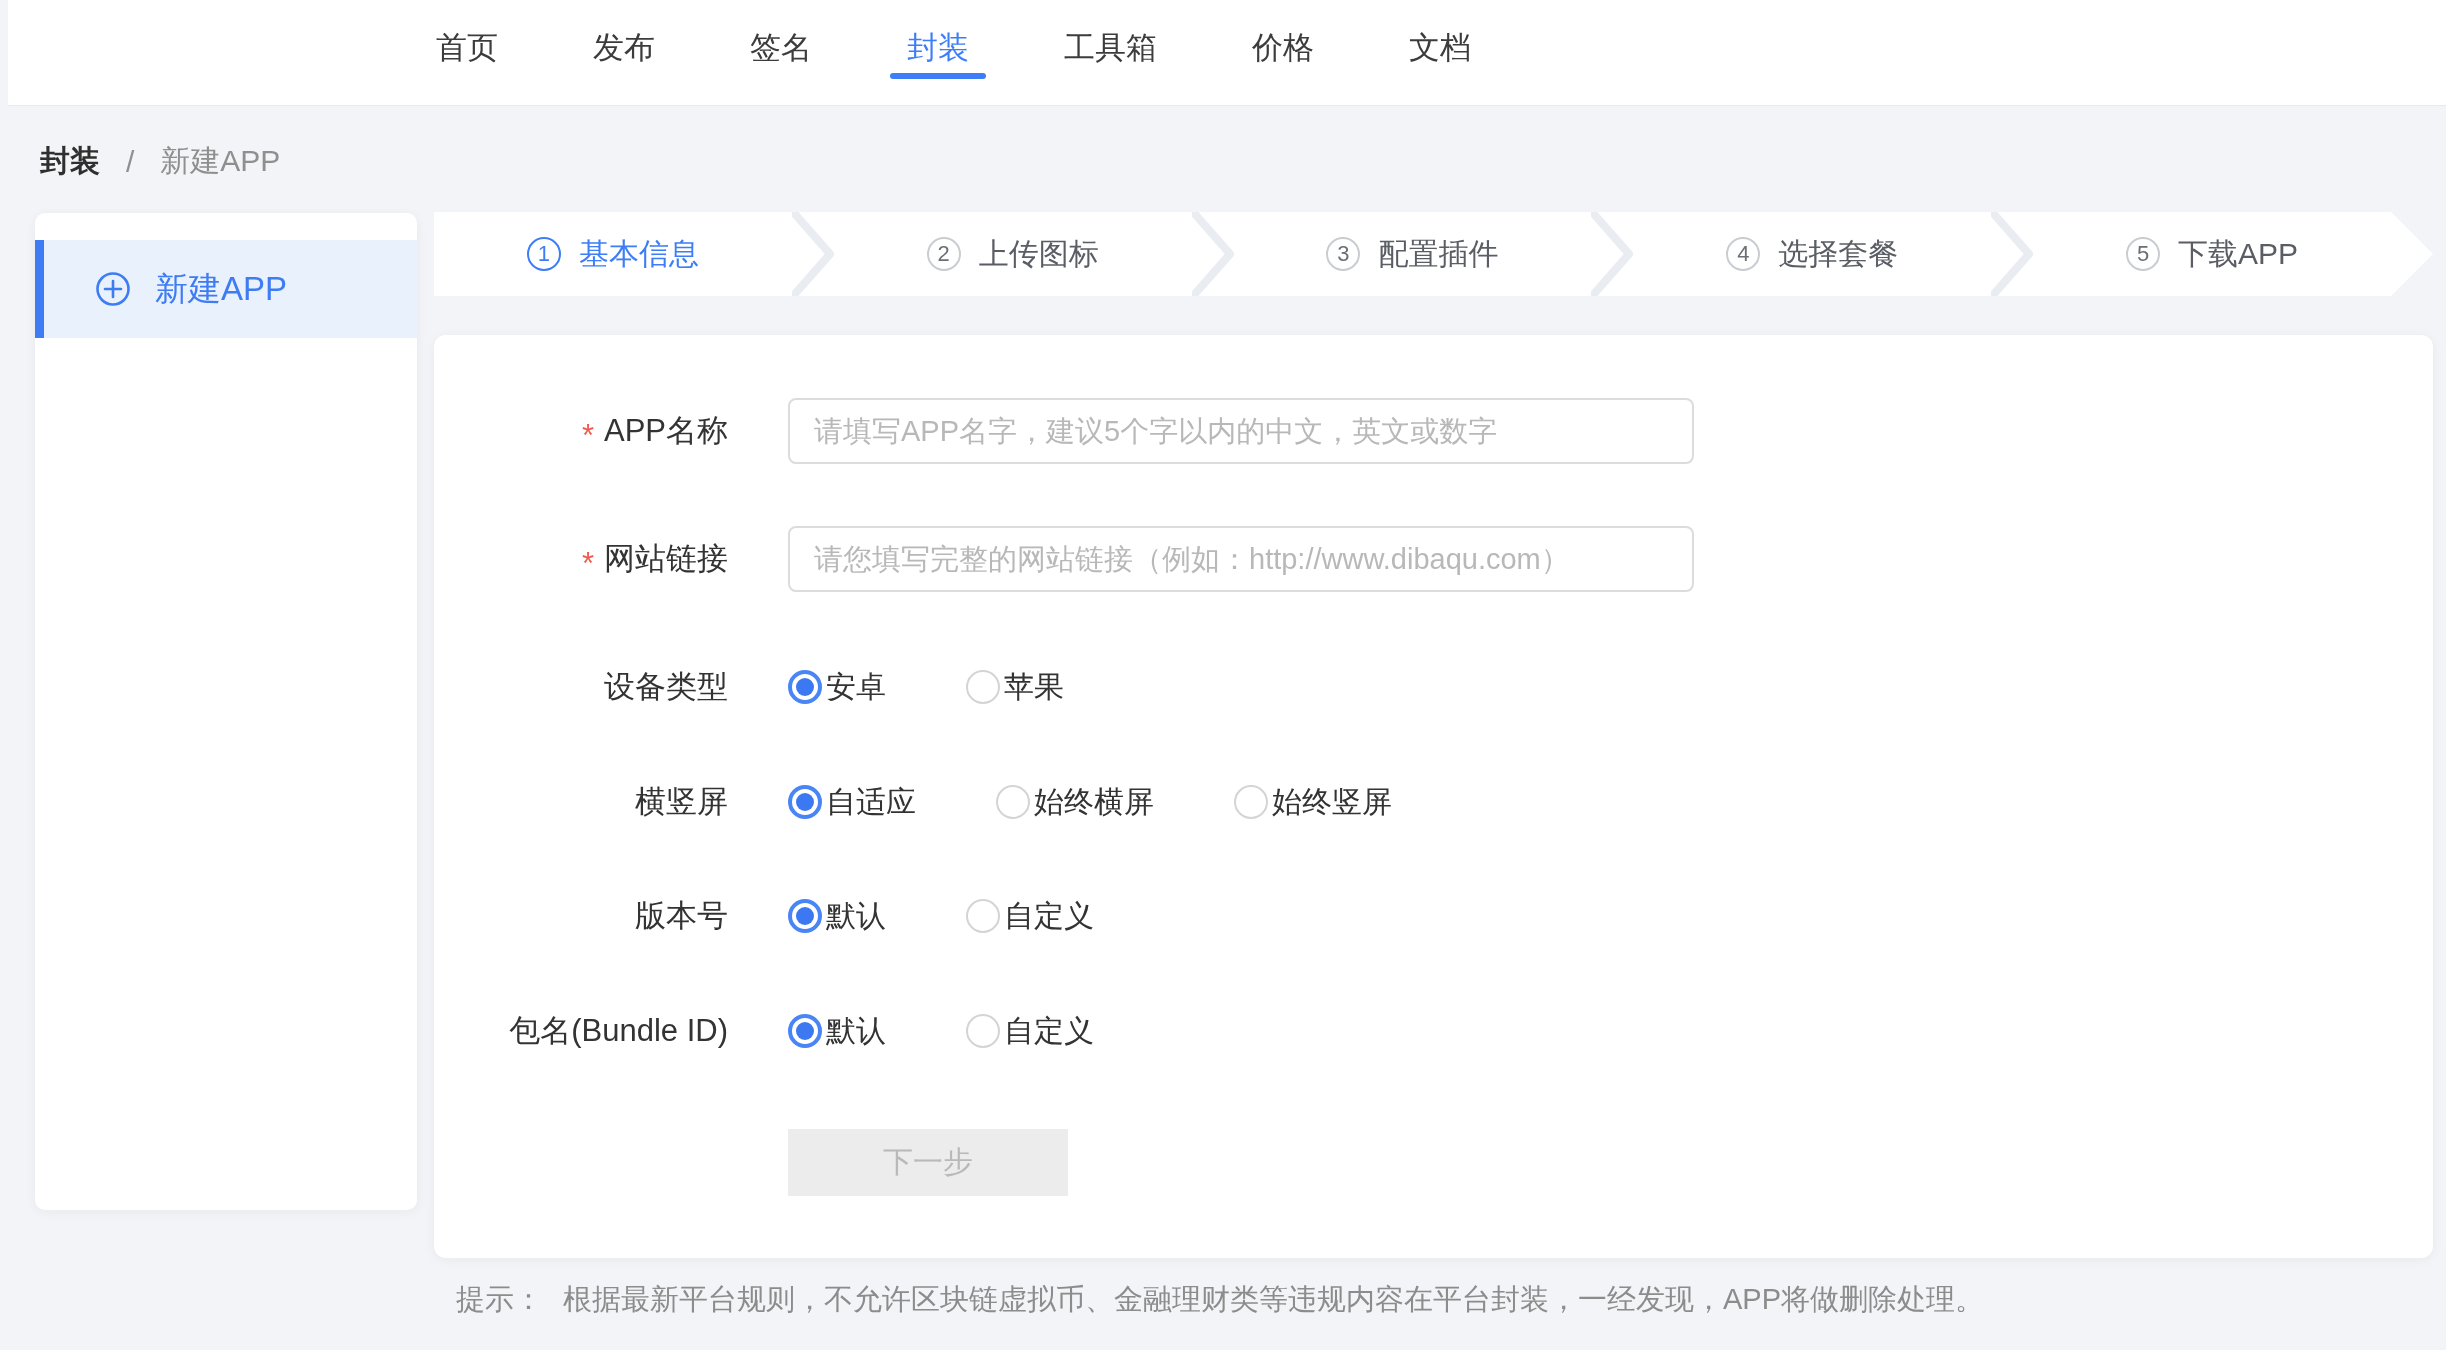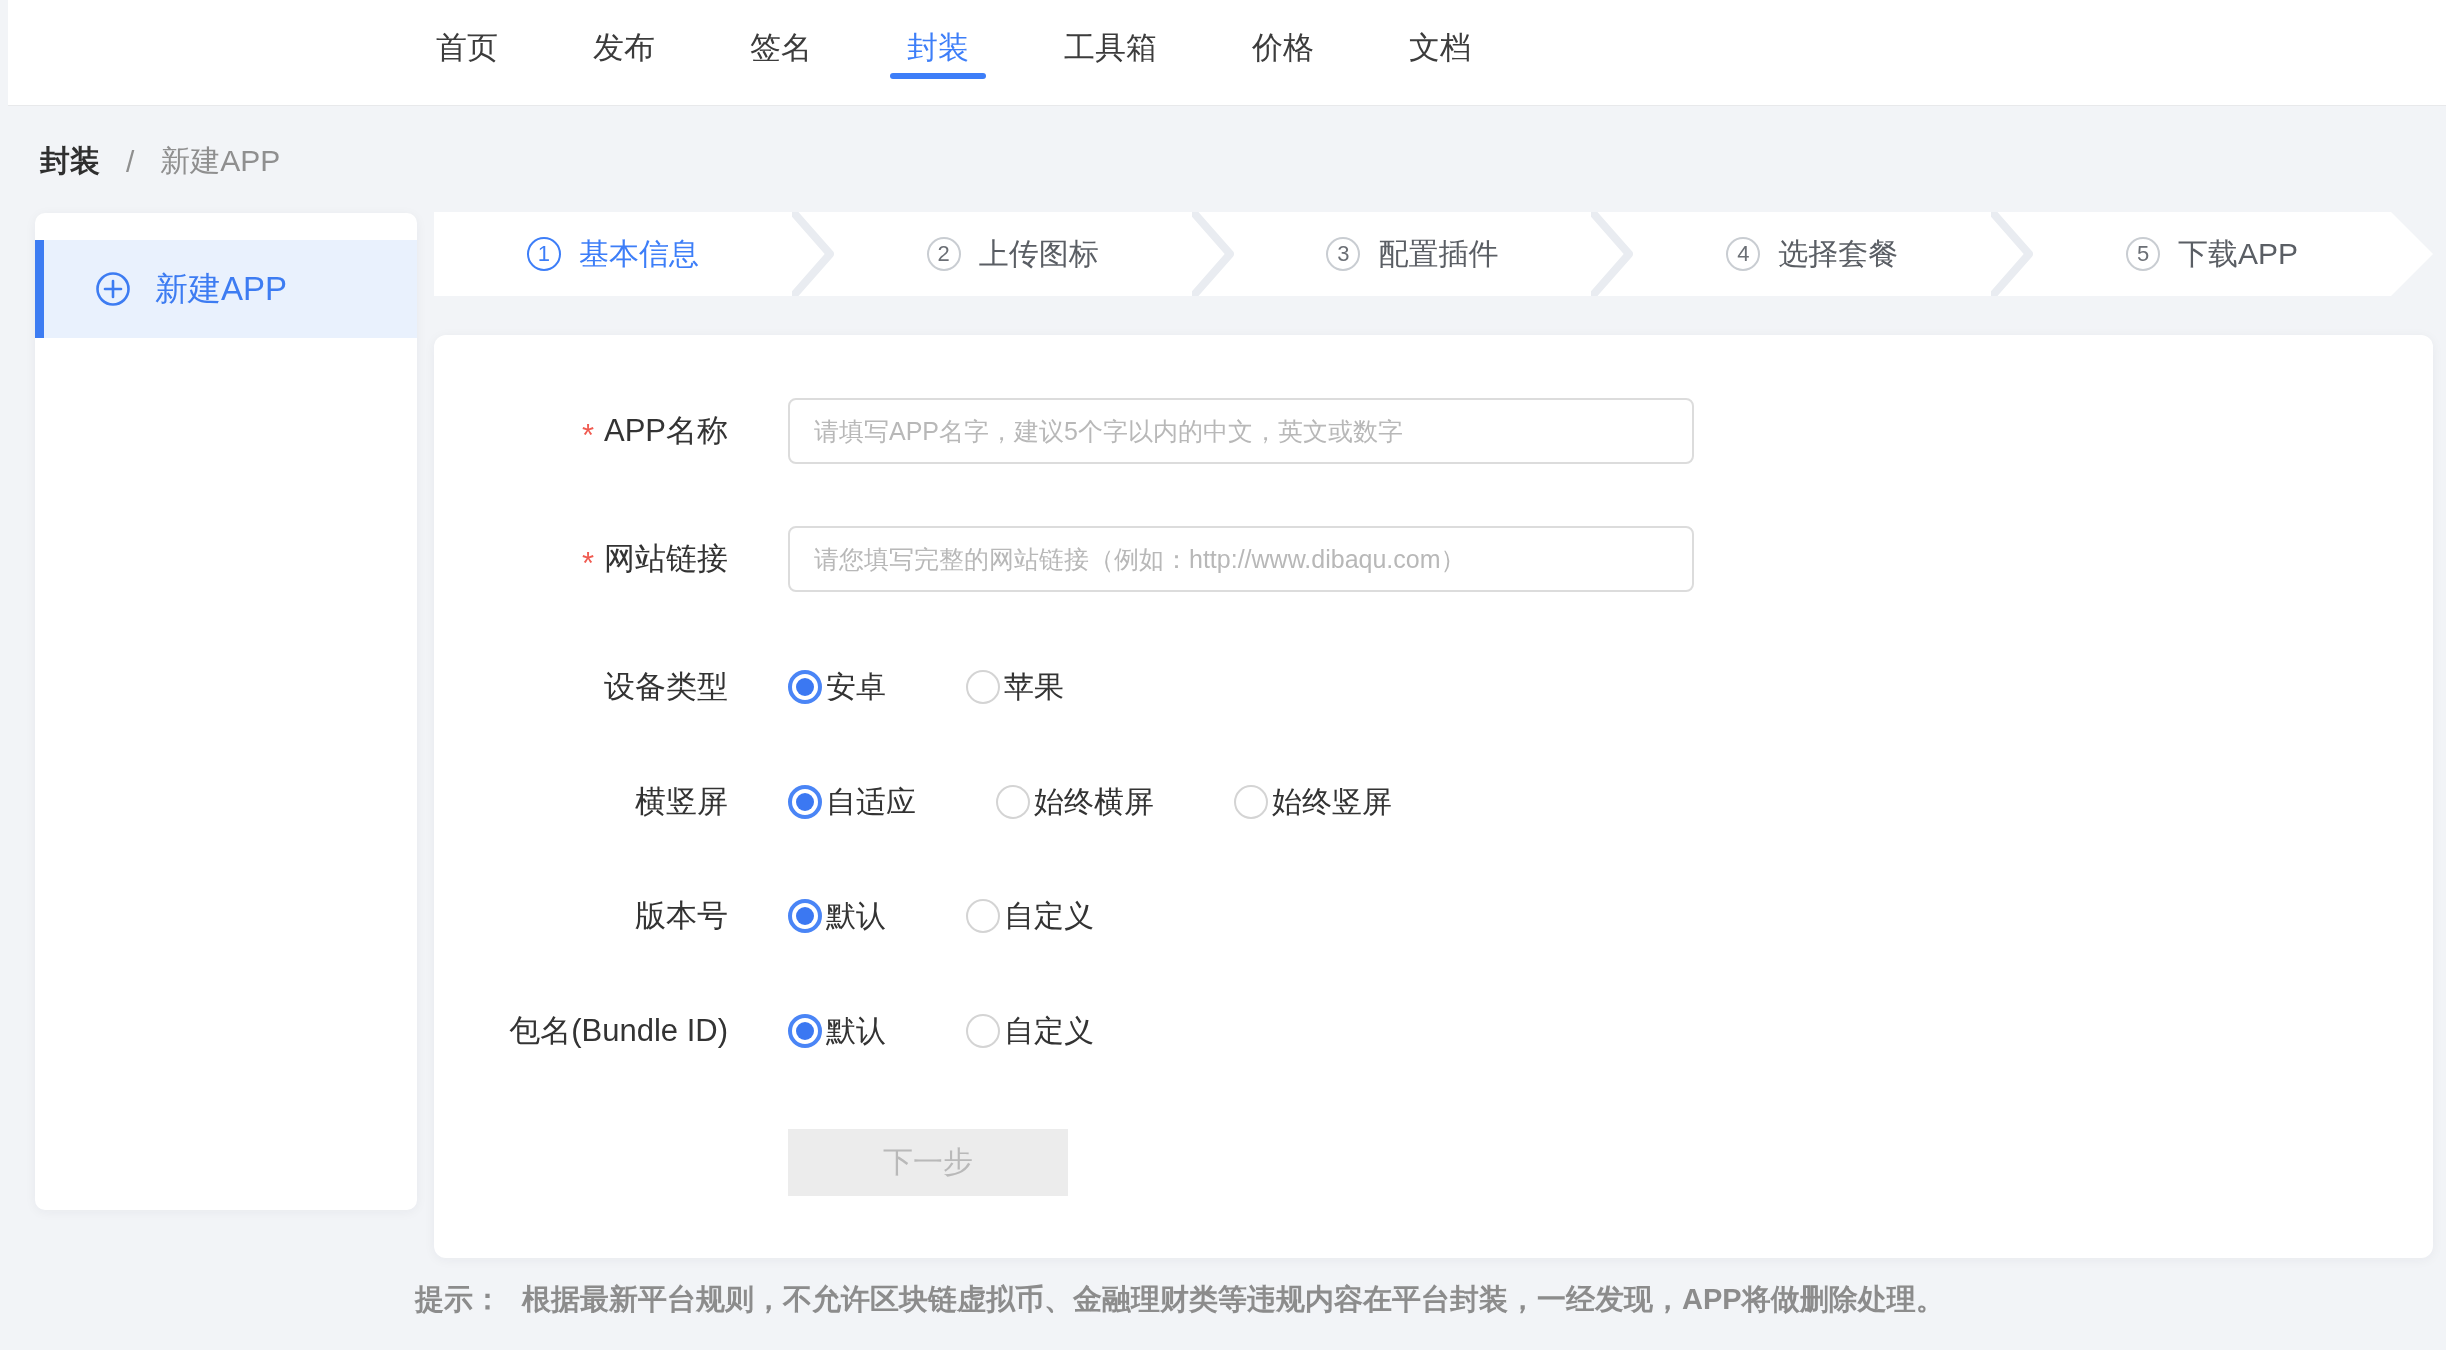--- a/index.html
+++ b/index.html
@@ -88,21 +88,21 @@
     width:294px; display:flex; justify-content:flex-end; align-items:center;
     font-size:31px; color:#333; white-space:nowrap;
   }
   .req {
     color:#f05b51; margin-right:10px; font-size:31px; line-height:1;
     transform:translateY(4px);
   }
   .row-control { margin-left:60px; display:flex; align-items:center; }
   .text-input {
     width:906px; height:66px; border:2px solid #dcdcdc; border-radius:8px;
-    font-size:25px; color:#333; padding:0 24px; outline:none; background:#fff;
+    font-size:29px; color:#333; padding:0 24px; outline:none; background:#fff;
     font-family:"Liberation Sans","DejaVu Sans",sans-serif;
   }
   .text-input::placeholder { color:#b8b8b8; }
   .radio-group { column-gap:80px; }
   .radio-option { display:flex; align-items:center; column-gap:4px; cursor:pointer; }
   .radio {
     width:34px; height:34px; border-radius:50%; border:2px solid #d4d4d4;
     background:#fff; position:relative; flex:none;
   }
   .radio.selected { border:4px solid #4a85f6; }
@@ -110,22 +110,22 @@
     content:""; position:absolute; inset:4px; border-radius:50%; background:#3b78f2;
   }
   .radio-label { font-size:30px; color:#333; }
   .next-btn {
     width:280px; height:67px; margin-left:60px; border:none; border-radius:0;
     background:#ececec; color:#b9b9b9; font-size:30px; cursor:not-allowed;
     font-family:"Liberation Sans","DejaVu Sans",sans-serif;
   }
   
   .note {
-    position:absolute; left:415px; top:1280px; font-size:29px; color:#8c8c8c;
-    display:flex; align-items:center;font-weight:bold;
+    position:absolute; left:456px; top:1280px; font-size:29px; color:#8c8c8c;
+    display:flex; align-items:center;
   }
   .note-prefix { margin-right:20px; }
 </style>
 </head>
 <body>
 
 <div class="header">
   <div class="nav">
     <div class="nav-item">首页</div>
     <div class="nav-item">发布</div>

